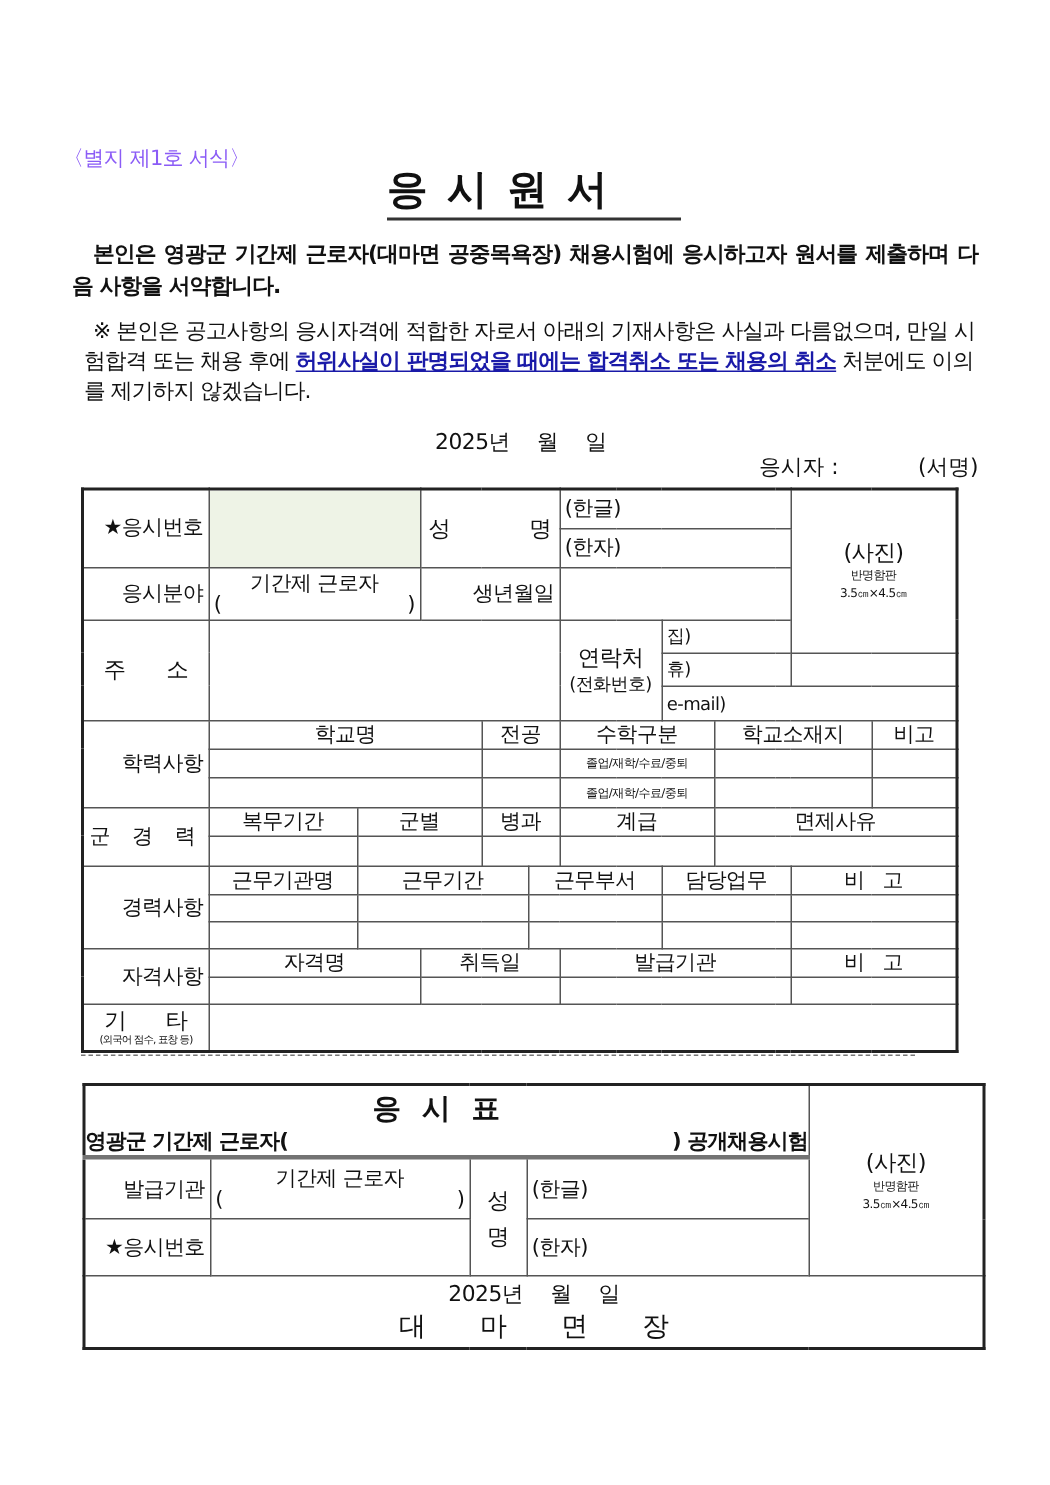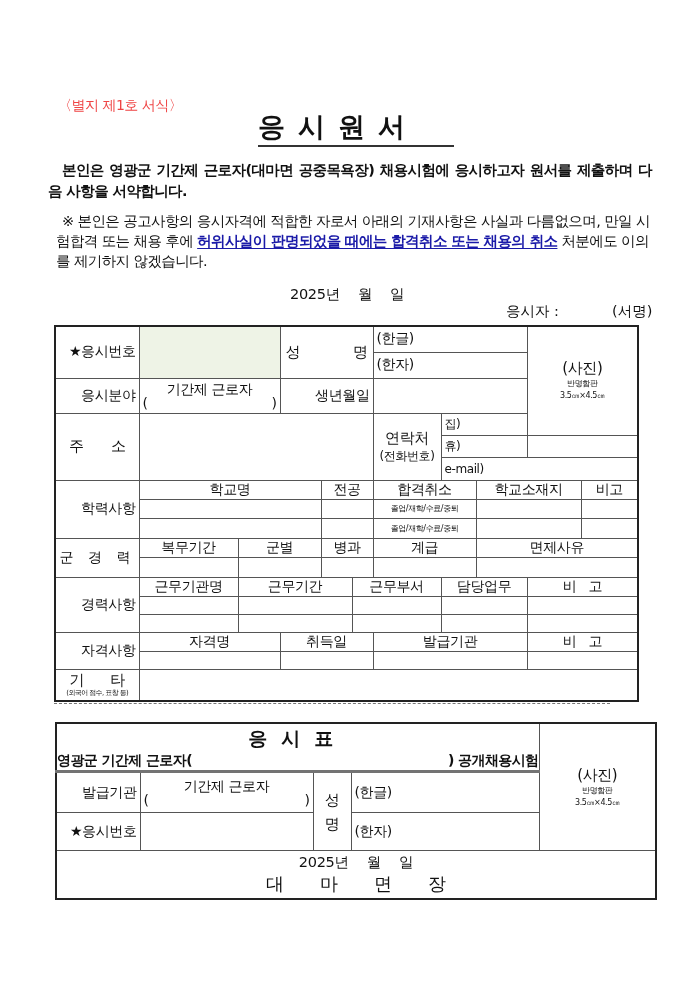--- a/index.html
+++ b/index.html
@@ -1,19 +1,19 @@
 <!DOCTYPE html>
 <html><head>
 <meta charset="utf-8">
 <style>
   html, body { margin: 0; padding: 0; background: #ffffff; }
   body { width: 700px; height: 990px; position: relative; overflow: hidden;
          font-family: "DejaVu Sans", "Liberation Sans", sans-serif; color: #111; }
   .abs { position: absolute; }
-  .form-label { left: 58px; top: 97px; font-size: 14px; color: #ef4444; letter-spacing: -0.5px; }
+  .form-label { left: 42px; top: 97px; font-size: 14px; color: #8b5cf6; letter-spacing: -0.5px; }
   .title { left: 258px; top: 110px; width: 196px; font-size: 27px; font-weight: bold;
            letter-spacing: 13px; border-bottom: 2px solid #333; padding-bottom: 1px; line-height: 34px; }
   .pledge { left: 48px; top: 160px; width: 604px; font-size: 14.5px; font-weight: bold; line-height: 21px;
             letter-spacing: -0.6px; text-indent: 14px; text-align: justify; }
   .notice { left: 56px; top: 211px; width: 596px; font-size: 14.5px; line-height: 20px; letter-spacing: -0.6px;
             text-indent: 6px; color: #111; }
   .notice .emph { color: #1a1aa8; font-weight: bold; text-decoration: underline; text-underline-offset: 2px; }
   .date1 { left: 290px; top: 285px; font-size: 14.5px; letter-spacing: -0.3px; }
   .date1 span { margin-right: 18px; }
   .applicant { left: 462px; top: 302px; font-size: 14.5px; margin-left: 44px; }
@@ -127,21 +127,21 @@
     <td colspan="3" style="font-size:12px">휴)</td>
   </tr>
   <tr style="height:23px">
     <td colspan="6" style="font-size:12px">e-mail)</td>
   </tr>
 
   <tr style="height:19px">
     <td rowspan="3" class="lbl">학력사항</td>
     <td colspan="4" class="hdr">학교명</td>
     <td colspan="2" class="hdr">전공</td>
-    <td colspan="3" class="hdr">합격취소</td>
+    <td colspan="3" class="hdr">수학구분</td>
     <td colspan="3" class="hdr">학교소재지</td>
     <td colspan="2" class="hdr">비고</td>
   </tr>
   <tr style="height:19px">
     <td colspan="4"></td>
     <td colspan="2"></td>
     <td colspan="3" class="small">졸업/재학/수료/중퇴</td>
     <td colspan="3"></td>
     <td colspan="2"></td>
   </tr>

